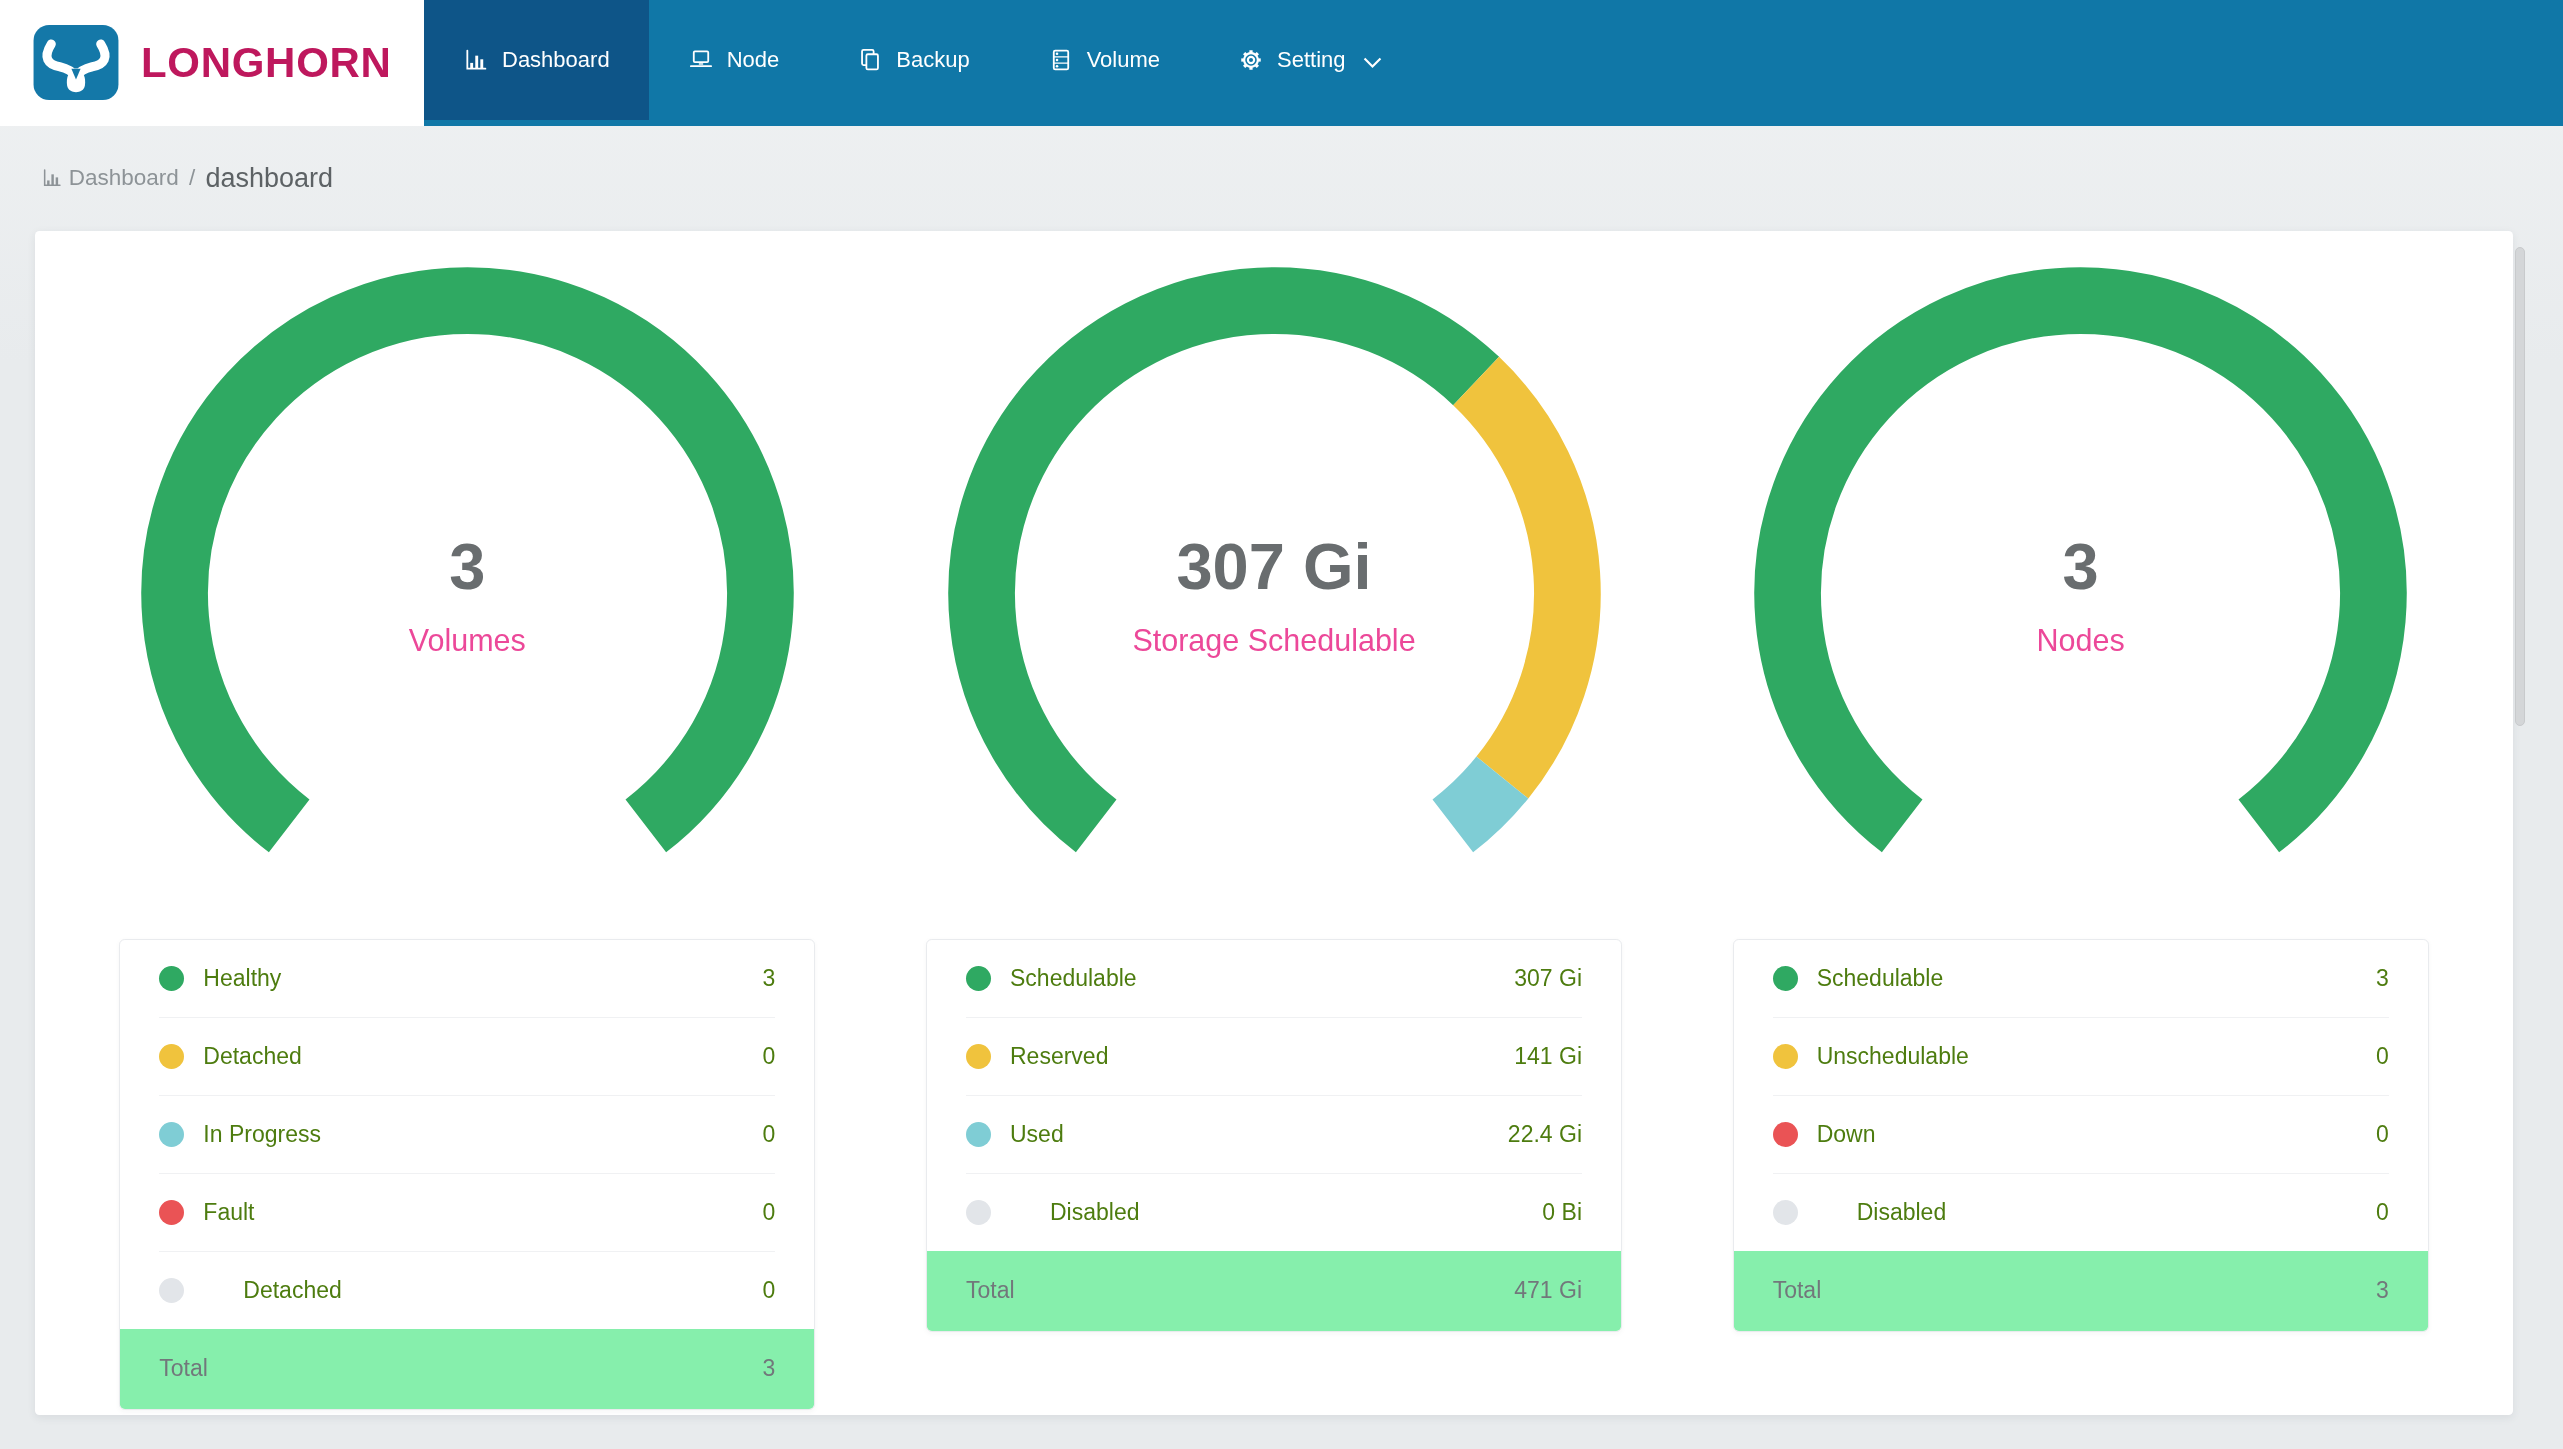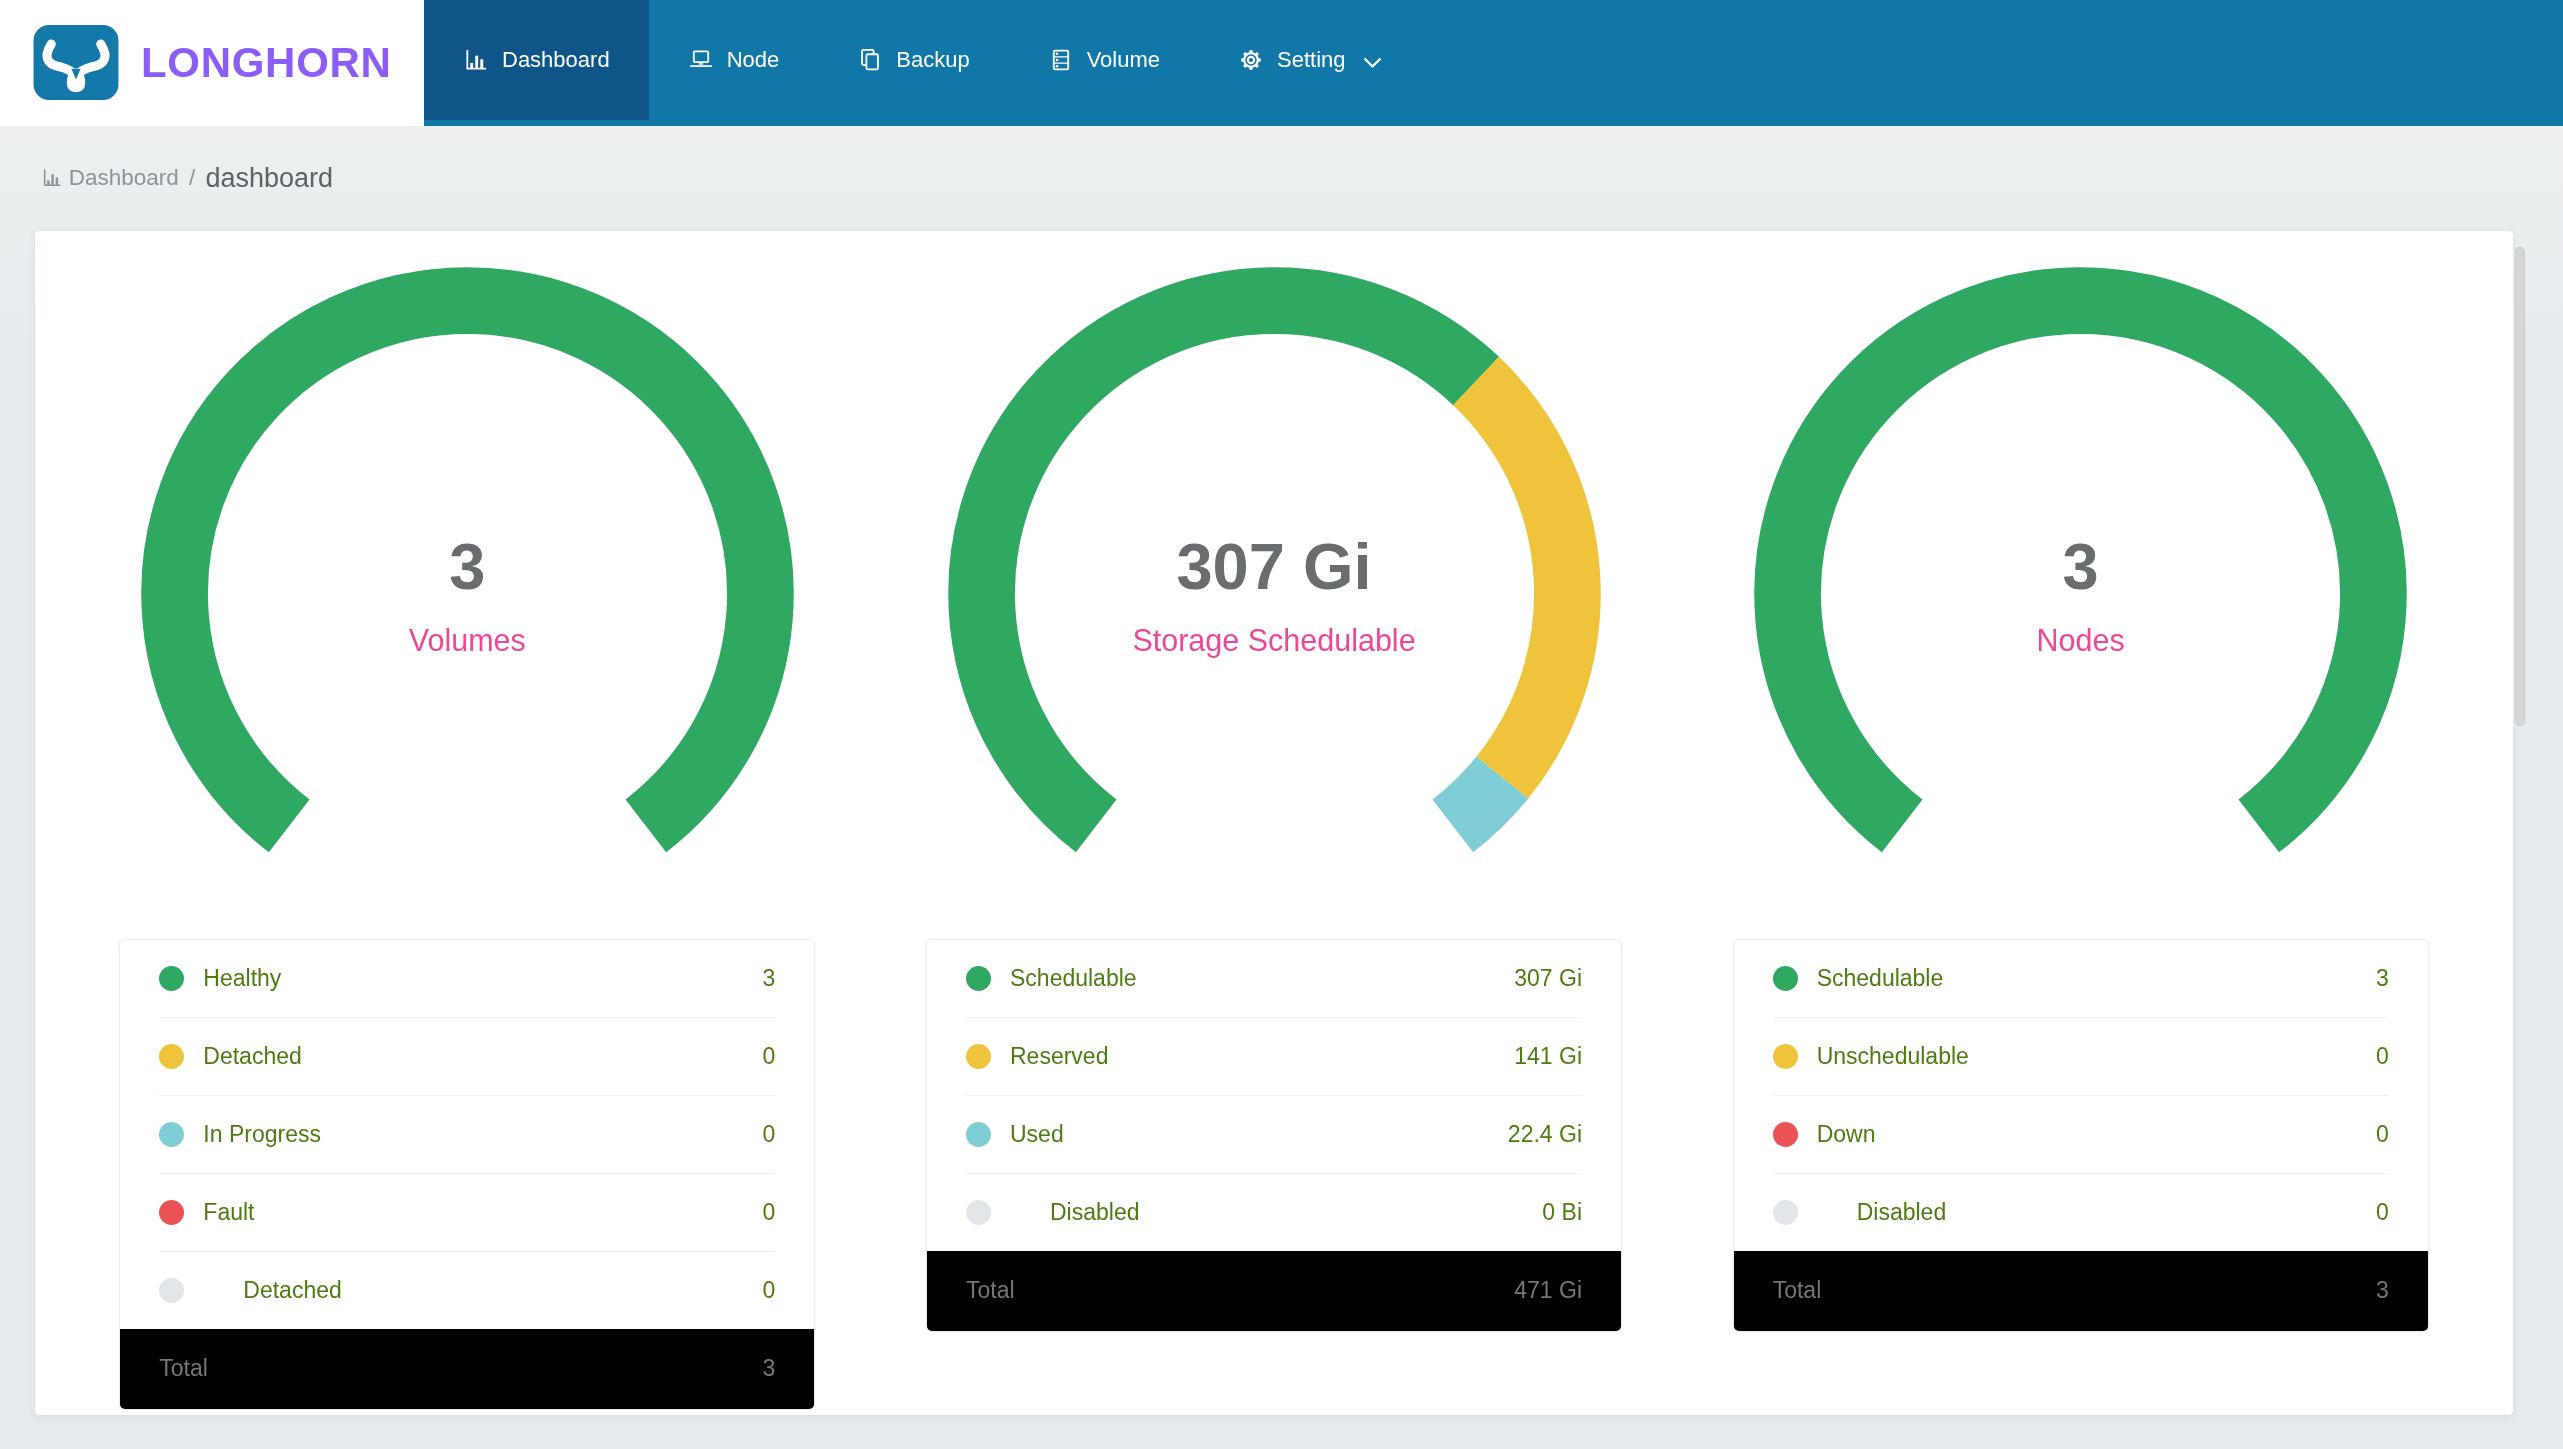--- a/index.html
+++ b/index.html
@@ -8,21 +8,21 @@
     font-family:"Liberation Sans","DejaVu Sans",sans-serif;
     background:linear-gradient(180deg,#f0f2f3 0%,#e8ebed 25%,#e8ebed 100%);
     overflow:hidden;position:relative;
   }
   .page{position:absolute;inset:0;width:2563px;height:1449px;}
 
   
   .navbar{position:absolute;top:0;left:0;width:2563px;height:126px;background:#1077a7;display:flex;}
   .brand{width:424px;height:126px;background:#ffffff;display:flex;align-items:center;
          padding-left:33px;box-sizing:border-box;gap:22px;cursor:pointer;}
-  .brand-text{font-size:42px;font-weight:bold;color:#8b5cf6;letter-spacing:0.7px;}
+  .brand-text{font-size:42px;font-weight:bold;color:#be185d;letter-spacing:0.7px;}
   .tabs{display:flex;height:120px;}
   .tab{display:flex;align-items:center;gap:13px;padding:0 39px;color:#ffffff;font-size:22px;cursor:pointer;}
   .tab.active{background:#0e5588;}
   .tab svg{display:block;}
   .chevron{margin-left:4.4px;margin-top:5.8px;}
 
   
   .breadcrumb{position:absolute;top:126px;left:0;right:0;height:104px;display:flex;align-items:center;
               padding-left:41px;font-size:22.5px;color:#8d9397;}
   .breadcrumb .crumb-icon{margin-right:5.8px;display:flex;}
@@ -42,21 +42,21 @@
   .gauge-label{font-size:30.5px;color:#ec4899;}
 
   
   .legend{width:696px;margin-top:11.6px;background:#ffffff;border:1.5px solid #e9ebee;border-radius:5.8px;
           overflow:hidden;box-shadow:0 1.5px 5.8px rgba(40,50,60,.04);box-sizing:border-box;}
   .legend-row{display:flex;align-items:center;height:77px;margin:0 39px;
               border-bottom:1.5px solid #f0f1f3;font-size:23px;color:#4d7c0f;}
   .legend-row:last-child{border-bottom:none;gap:40px;}
   .legend-dot{width:25px;height:25px;border-radius:50%;margin-right:19px;flex:none;}
   .legend-label{flex:1;}
-  .legend-total{display:flex;align-items:center;height:80px;padding:0 39px;background:#000000;
+  .legend-total{display:flex;align-items:center;height:80px;padding:0 39px;background:#86efac;
                 font-size:23px;color:#72777b;}
   .legend-total .legend-label{flex:1;}
 
   
   .scroll-thumb{position:absolute;top:247px;left:2515px;width:10.2px;height:479px;border-radius:5.8px;
                 background:#d4d6d8;border:0.7px solid #c8cacc;box-sizing:border-box;cursor:grab;}
 </style>
 </head>
 <body>
 

